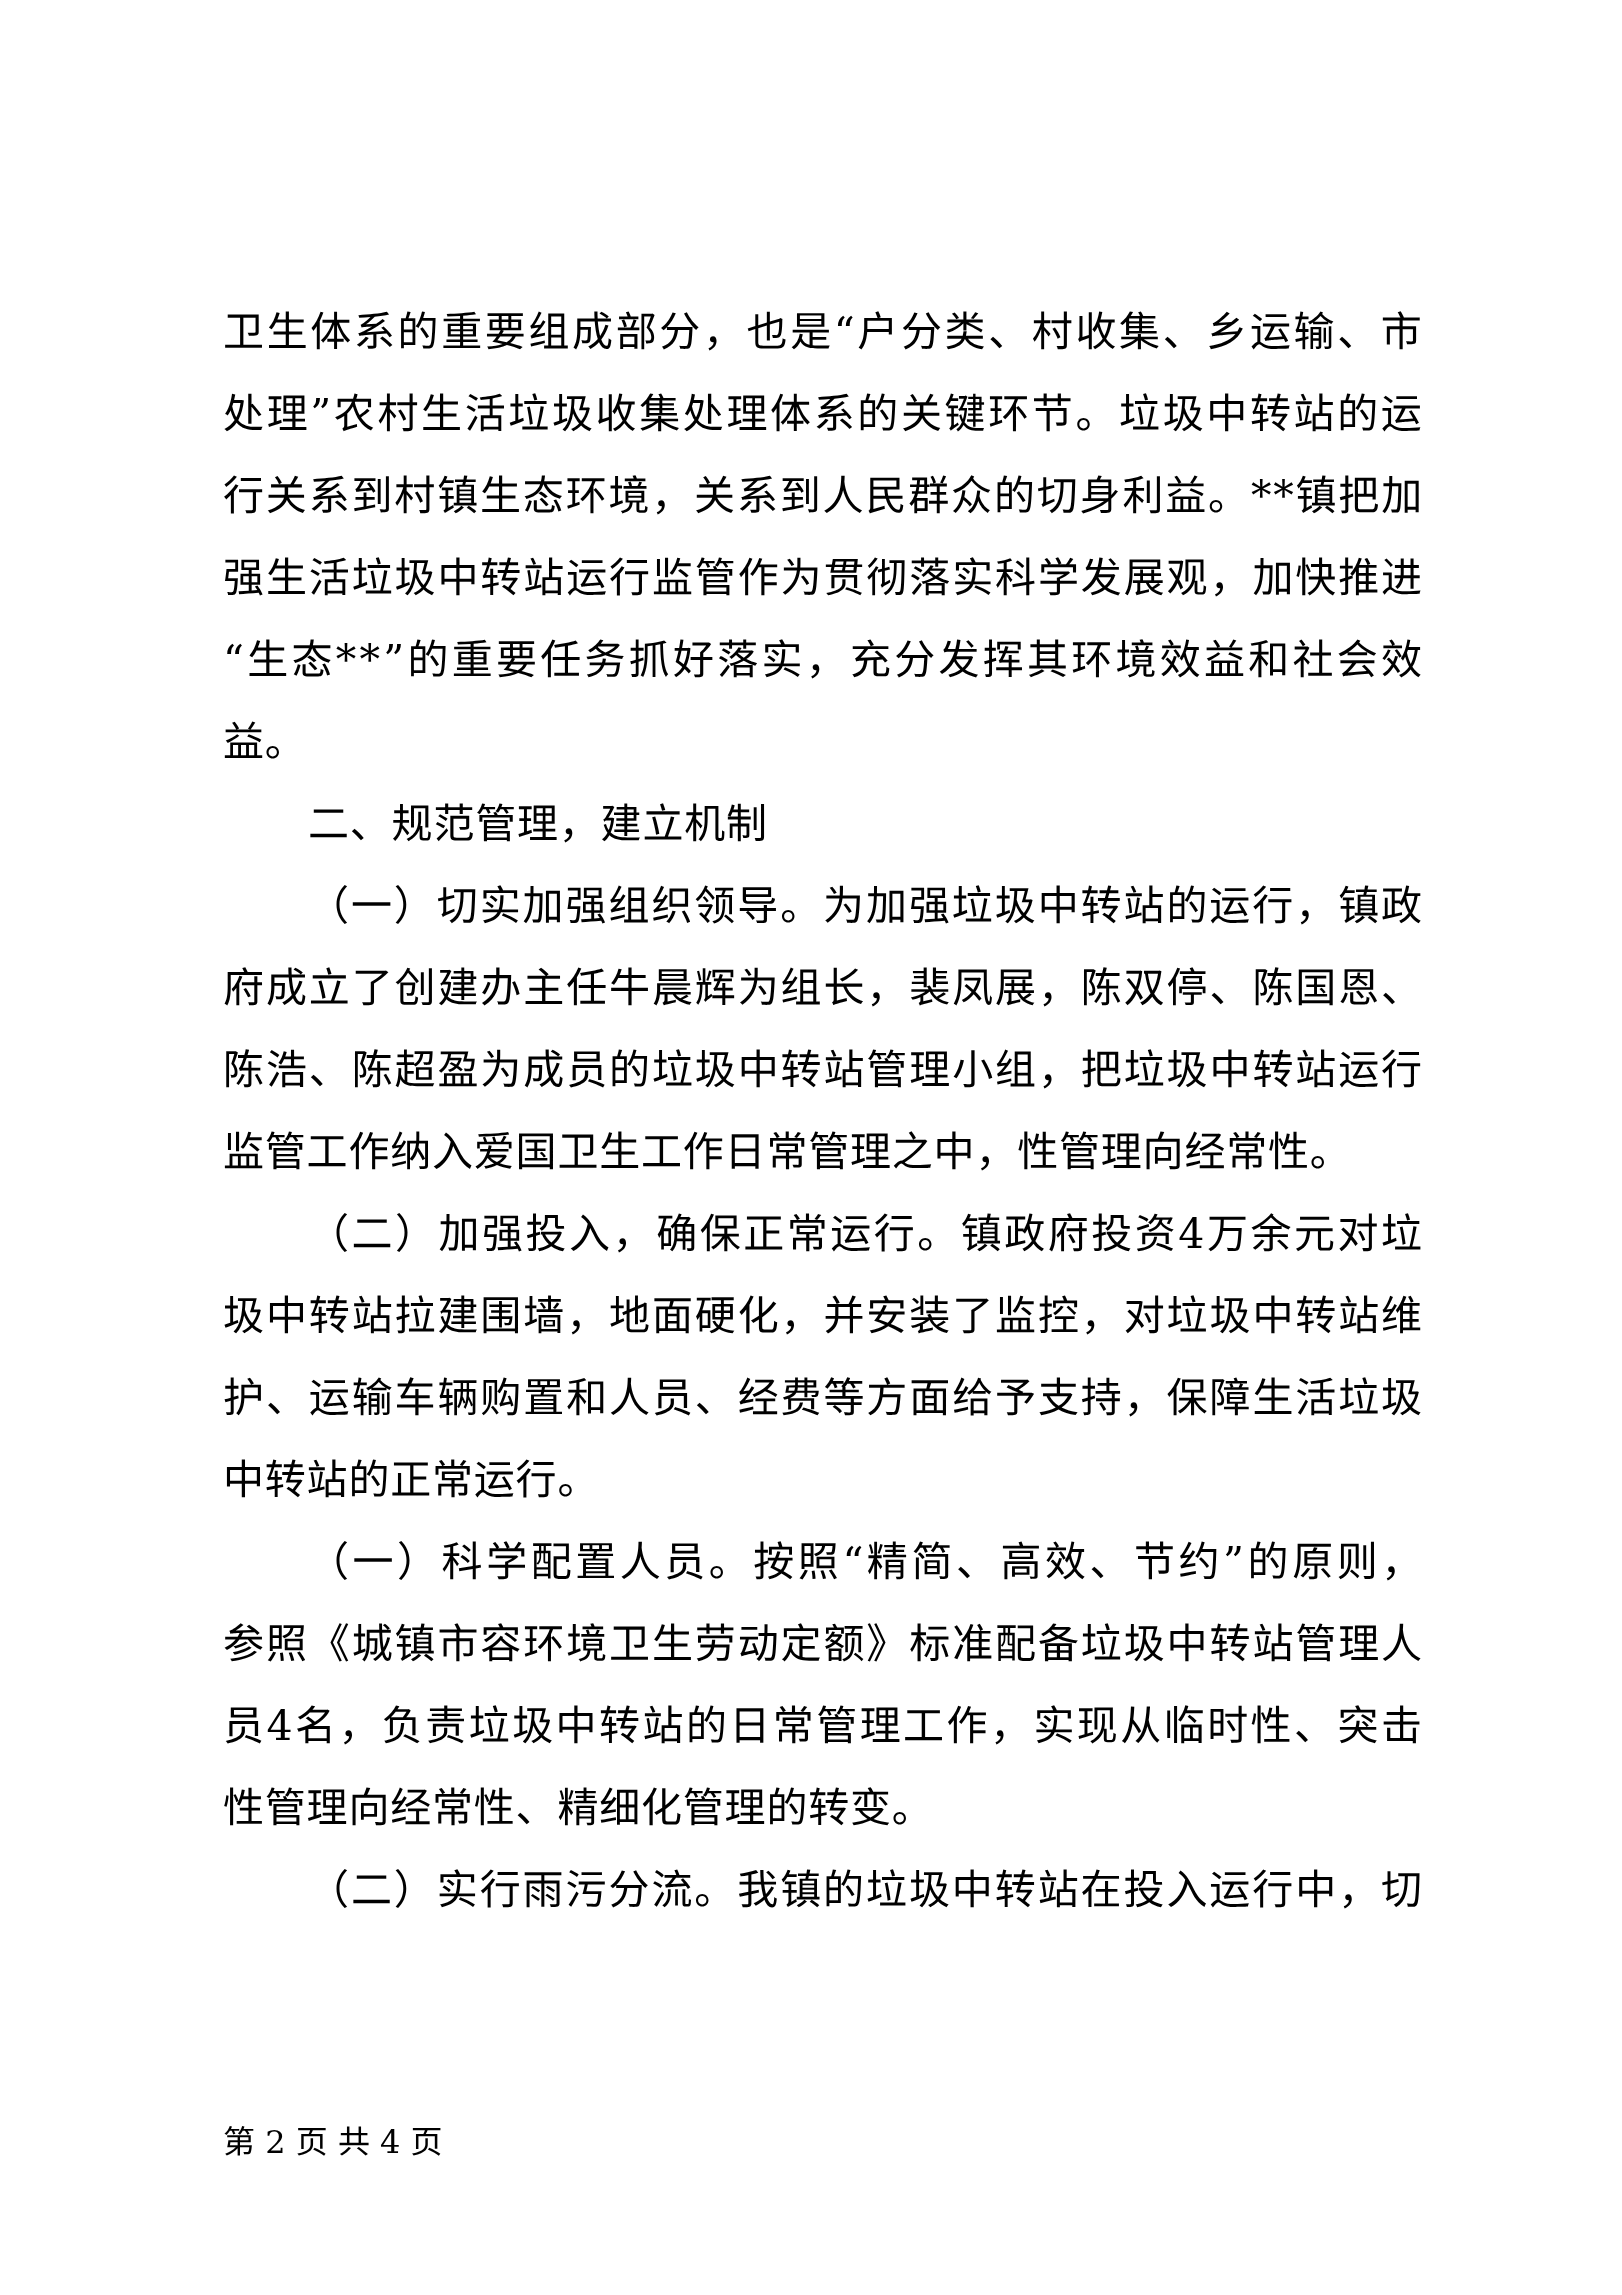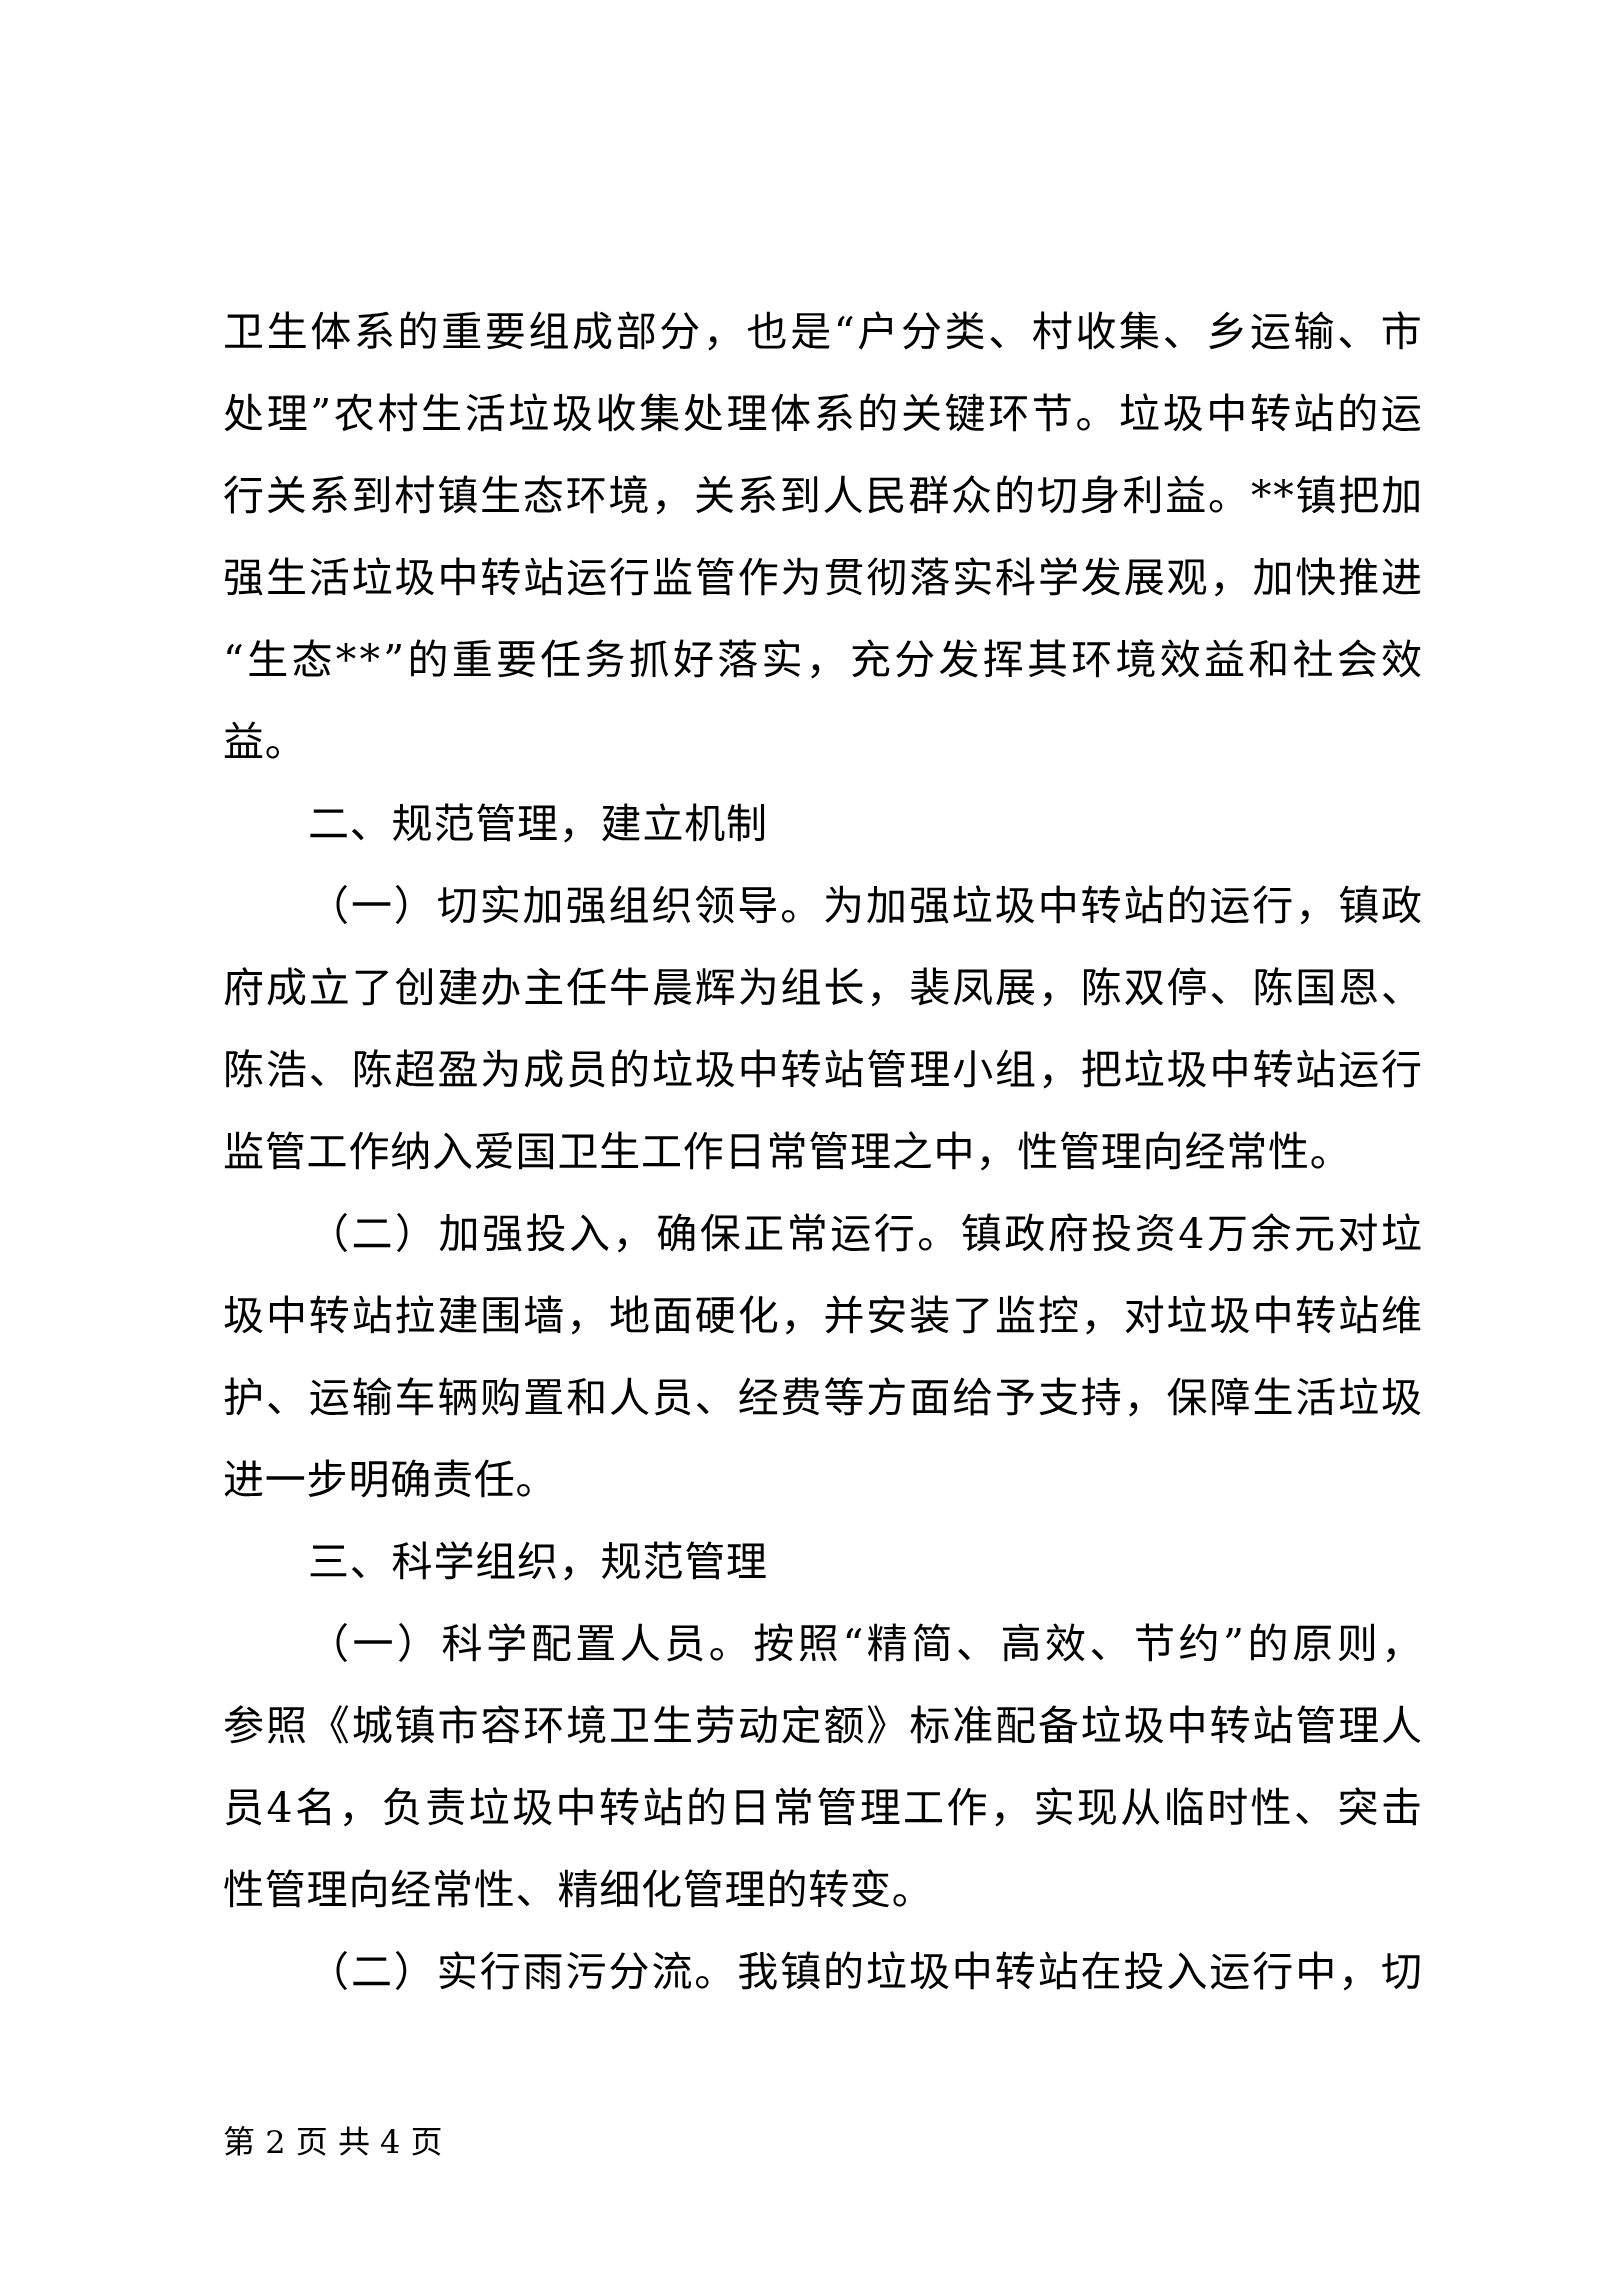--- a/index.html
+++ b/index.html
@@ -394,22 +394,21 @@
         <span>支</span>
         <span>持</span>
         <span>，</span>
         <span>保</span>
         <span>障</span>
         <span>生</span>
         <span>活</span>
         <span>垃</span>
         <span>圾</span>
       </div>
-      <div class="line">进一步明确责任。</div>
-      <div class="line indent">三、科学组织，规范管理</div>
+      <div class="line">中转站的正常运行。</div>
       <div class="line fill indent">
         <span>（</span>
         <span>一</span>
         <span>）</span>
         <span>科</span>
         <span>学</span>
         <span>配</span>
         <span>置</span>
         <span>人</span>
         <span>员</span>

